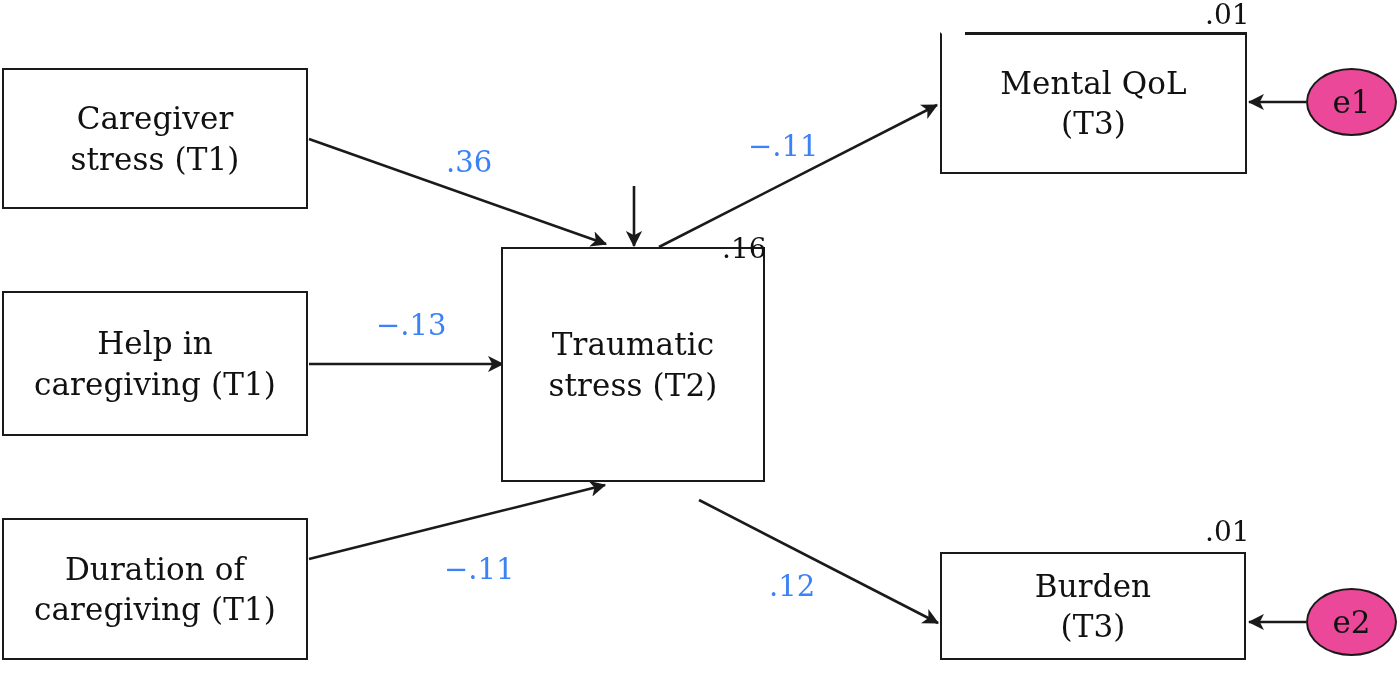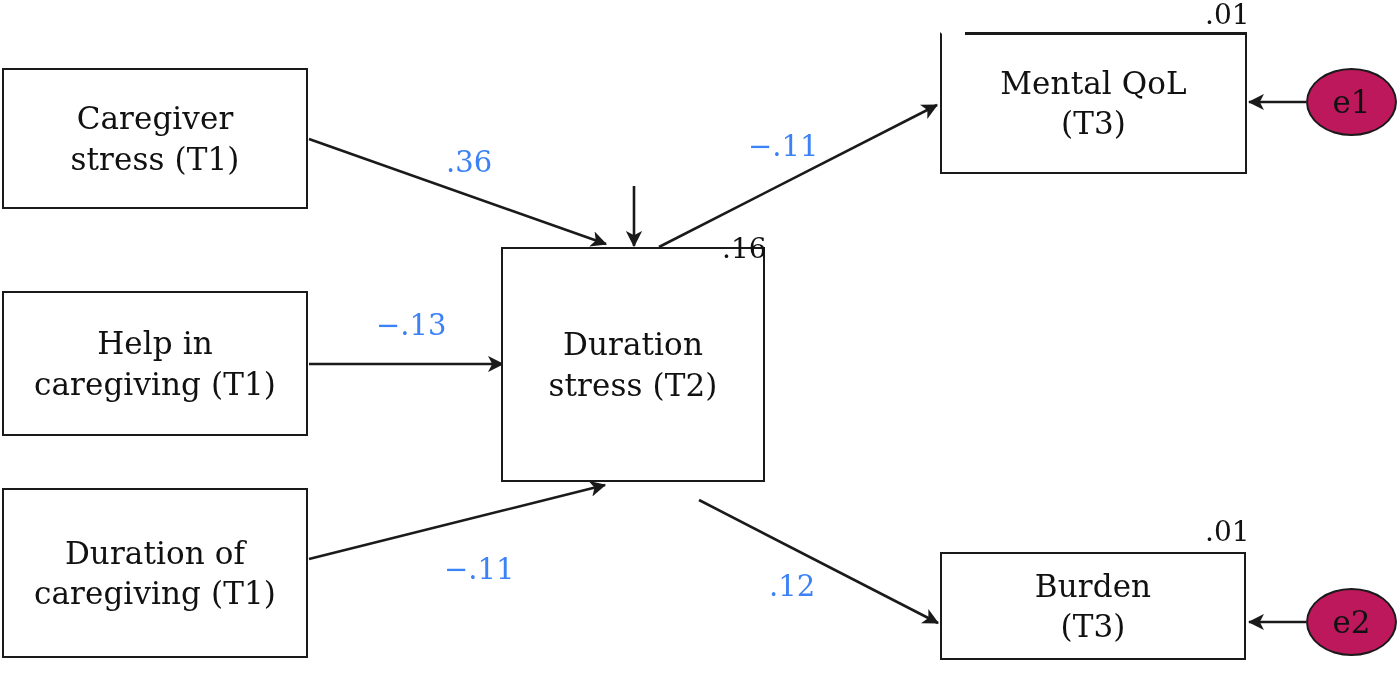--- a/index.html
+++ b/index.html
@@ -48,21 +48,21 @@
   .top-rule {
     position: absolute;
     background: #1a1a1a;
     height: 2.5px;
   }
   .error-node {
     position: absolute;
     box-sizing: border-box;
     border: 2.5px solid #1a1a1a;
     border-radius: 50%;
-    background: #be185d;
+    background: #ec4899;
     display: flex;
     align-items: center;
     justify-content: center;
     color: #111111;
     font-size: 31px;
   }
   .coef-label {
     position: absolute;
     color: #3b82f6;
     font-size: 29px;
@@ -108,27 +108,27 @@
   <div class="node-box" style="left:2px; top:68px; width:306px; height:141px;text-align:center;">
     <span class="node-text">Caregiver
 stress (T1)</span>
   </div>
 
   <div class="node-box" style="left:2px; top:291px; width:306px; height:145px;justify-content:flex-end;">
     <span class="node-text">Help in
 caregiving (T1)</span>
   </div>
 
-  <div class="node-box" style="left:2px; top:488px; width:306px; height:170px;">
+  <div class="node-box" style="left:2px; top:518px; width:306px; height:142px;">
     <span class="node-text">Duration of
 caregiving (T1)</span>
   </div>
 
   <div class="node-box" style="left:501px; top:247px; width:264px; height:235px;">
-    <span class="node-text">Duration
+    <span class="node-text">Traumatic
 stress (T2)</span>
   </div>
 
   <div class="node-box top-rule-artifact" style="left:940px; top:32px; width:307px; height:142px;">
     <span class="node-text">Mental QoL
 (T3)</span>
   </div>
   <div class="top-rule" style="left:965px; top:32px; width:282px;"></div>
 
   <div class="node-box" style="left:940px; top:552px; width:306px; height:108px;">

